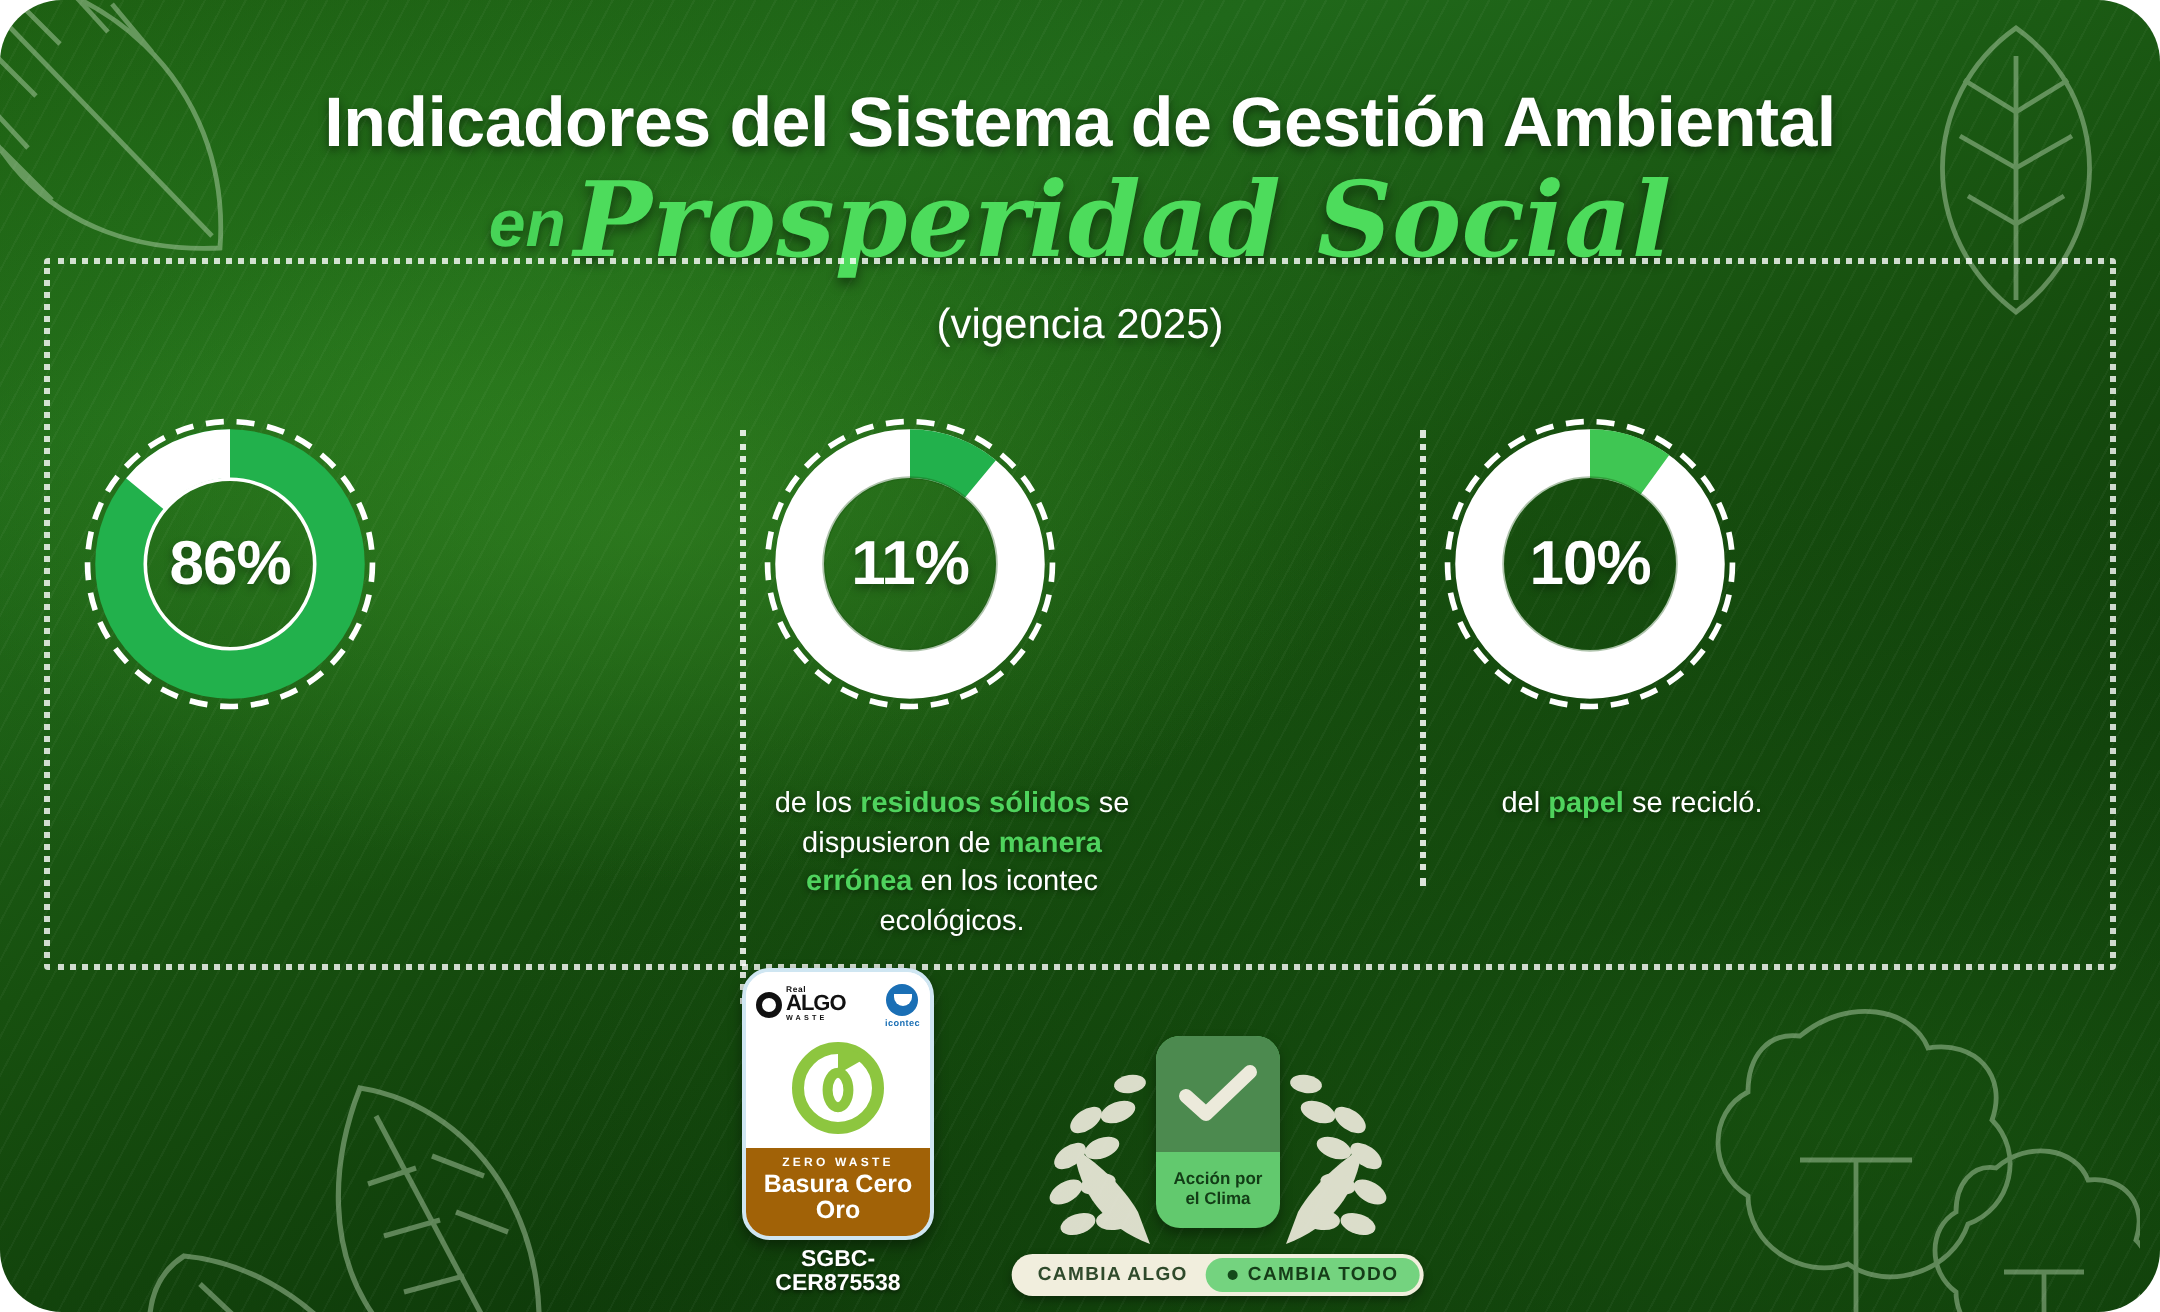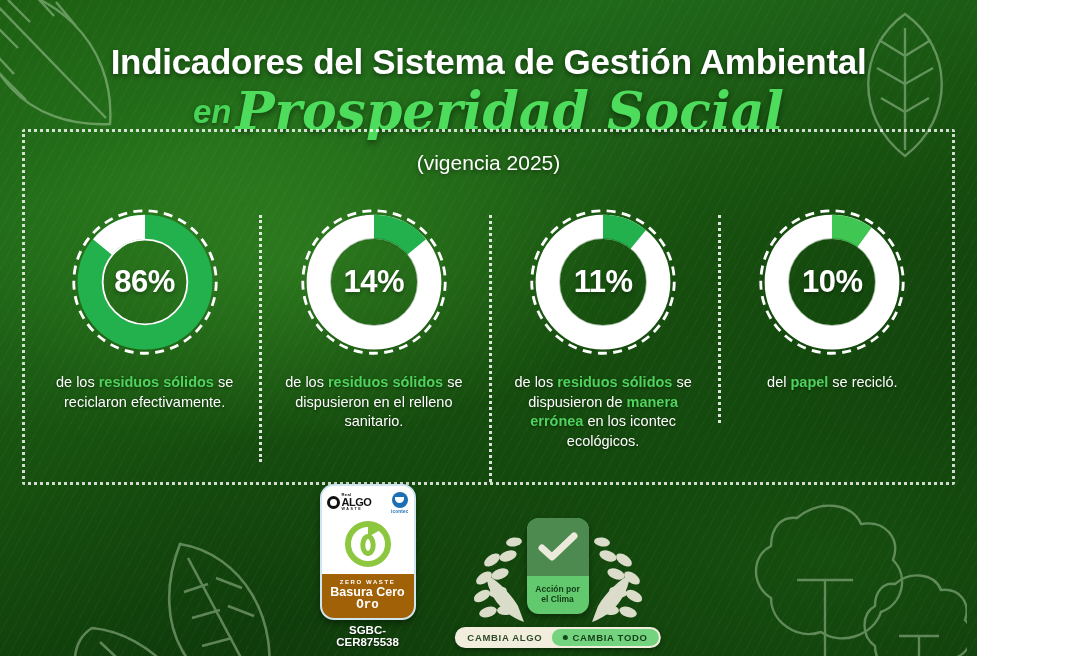--- a/index.html
+++ b/index.html
@@ -3,26 +3,27 @@
 <meta charset="utf-8">
 <style>
   * { box-sizing: border-box; margin: 0; padding: 0; }
   html, body {
     width: 1080px; height: 656px;
     overflow: hidden;
     font-family: "Liberation Sans", sans-serif;
   }
   #poster {
     position: relative;
-    width: 977px; height: 656px;
+    width: 1080px; height: 656px;
     background:
       radial-gradient(ellipse 70% 55% at 22% 30%, rgba(40,120,25,0.55) 0%, rgba(20,75,12,0.0) 70%),
       radial-gradient(ellipse 90% 70% at 85% 85%, rgba(30,100,20,0.5) 0%, rgba(10,50,8,0) 70%),
       linear-gradient(160deg, #1d5e12 0%, #20681a 22%, #17500f 48%, #0f3c0a 72%, #0c3308 100%);
     overflow: hidden;
+    border-radius: 31px;
   }
   
   #poster .veins {
     position: absolute; inset: 0;
     background: repeating-linear-gradient(118deg,
         rgba(255,255,255,0.035) 0px, rgba(255,255,255,0.035) 1px,
         rgba(0,0,0,0.0) 1px, rgba(0,0,0,0.0) 9px);
     pointer-events: none;
   }
   #poster .glow {
@@ -76,22 +77,23 @@
     border-radius: 2px;
   }
 
   
   #indicators {
     position: absolute; left: 30px; right: 30px; top: 205px;
     display: flex; align-items: flex-start;
   }
   .cell {
     flex: 1 1 0; position: relative;
-    display: flex; flex-direction: column; align-items: center;
+    display: flex; flex-direction: column; 
     padding: 0 8px;
+    gap: 20px;
   }
   .cell + .cell::before {
     content: "";
     position: absolute; left: 0; top: 10px; bottom: -30px;
     border-left: 3px dotted rgba(255,255,255,0.85);
   }
   .donut-wrap { position: relative; width: 154px; height: 154px; }
   .donut-wrap svg { display: block; width: 154px; height: 154px; }
   .donut-value {
     position: absolute; inset: 0;
@@ -144,21 +146,21 @@
   }
   .ic-mark span {
     display:block; width: 9px; height: 6px; border-radius: 0 0 9px 9px;
     background: #ffffff;
   }
   .ic-name { font-size: 4.6px; font-weight: bold; color: #1a6fb5; letter-spacing: .2px; margin-top: 1px;}
   #zw-mid { background: #ffffff; padding: 2px 0 4px; display:flex; justify-content:center; }
   #zw-bottom { background: #a16207; padding: 5px 4px 6px; text-align: center; }
   .zw-kicker { font-size: 6px; font-weight: bold; color: #ffffff; letter-spacing: 1.6px; }
   .zw-name { font-size: 12.5px; font-weight: bold; color: #ffffff; line-height: 1.06; margin-top: 1px; }
-  .zw-level { font-size: 12.5px; font-weight: bold; color: #ffffff; line-height: 1.06; font-family: Liberation Mono, monospace; }
+  .zw-level { font-size: 12.5px; font-weight: bold; color: #ffffff; line-height: 1.06; }
   #zw-code {
     margin-top: 4px; text-align: center;
     font-size: 11.5px; font-weight: bold; color: #ffffff;
     text-shadow: 0 1px 2px rgba(0,0,0,.6);
   }
 
   
   #climate-badge { position: relative; width: 200px; height: 130px; }
   #climate-wreath { position: absolute; left: 0; top: 8px; }
   #climate-card {
@@ -251,39 +253,22 @@
     <div class="cell">
       <div class="donut-wrap">
         <svg viewBox="0 0 120 120">
           <circle cx="60" cy="60" r="55.5" fill="none" stroke="#ffffff" stroke-width="2.2" stroke-dasharray="7 5"></circle>
           <circle cx="60" cy="60" r="43" fill="none" stroke="#22b14c" stroke-width="19"></circle>
           <circle cx="60" cy="60" r="43" fill="none" stroke="#ffffff" stroke-width="19" stroke-dasharray="37.82 232.35" stroke-dashoffset="0" transform="rotate(-90 60 60) scale(1,-1) translate(0,-120)"></circle>
           <circle cx="60" cy="60" r="33" fill="none" stroke="#ffffff" stroke-width="1.4"></circle>
         </svg>
         <div class="donut-value on-green">86%</div>
       </div>
-      <div class="caption">
-        <span>de los </span><span class="hl">residuos sólidos</span><span> se reciclaron efectivamente.</span>
-      </div>
-    </div>
-
-    <div class="cell">
-      <div class="donut-wrap">
-        <svg viewBox="0 0 120 120">
-          <circle cx="60" cy="60" r="55.5" fill="none" stroke="#ffffff" stroke-width="2.2" stroke-dasharray="7 5"></circle>
-          <circle cx="60" cy="60" r="43" fill="none" stroke="#ffffff" stroke-width="19"></circle>
-          <circle cx="60" cy="60" r="43" fill="none" stroke="#22b14c" stroke-width="19" stroke-dasharray="37.82 232.35" transform="rotate(-90 60 60)"></circle>
-          <circle cx="60" cy="60" r="33.6" fill="none" stroke="#1a5512" stroke-width="1.2" opacity=".35"></circle>
-        </svg>
-        <div class="donut-value">14%</div>
-      </div>
-      <div class="caption">
-        <span>de los </span><span class="hl">residuos sólidos</span><span> se dispusieron en el relleno sanitario.</span>
-      </div>
-    </div>
+    </div>
+
 
 
     <div class="cell">
       <div class="donut-wrap">
         <svg viewBox="0 0 120 120">
           <circle cx="60" cy="60" r="55.5" fill="none" stroke="#ffffff" stroke-width="2.2" stroke-dasharray="7 5"></circle>
           <circle cx="60" cy="60" r="43" fill="none" stroke="#ffffff" stroke-width="19"></circle>
           <circle cx="60" cy="60" r="43" fill="none" stroke="#22b14c" stroke-width="19" stroke-dasharray="29.72 240.46" transform="rotate(-90 60 60)"></circle>
           <circle cx="60" cy="60" r="33.6" fill="none" stroke="#1a5512" stroke-width="1.2" opacity=".35"></circle>
         </svg>

